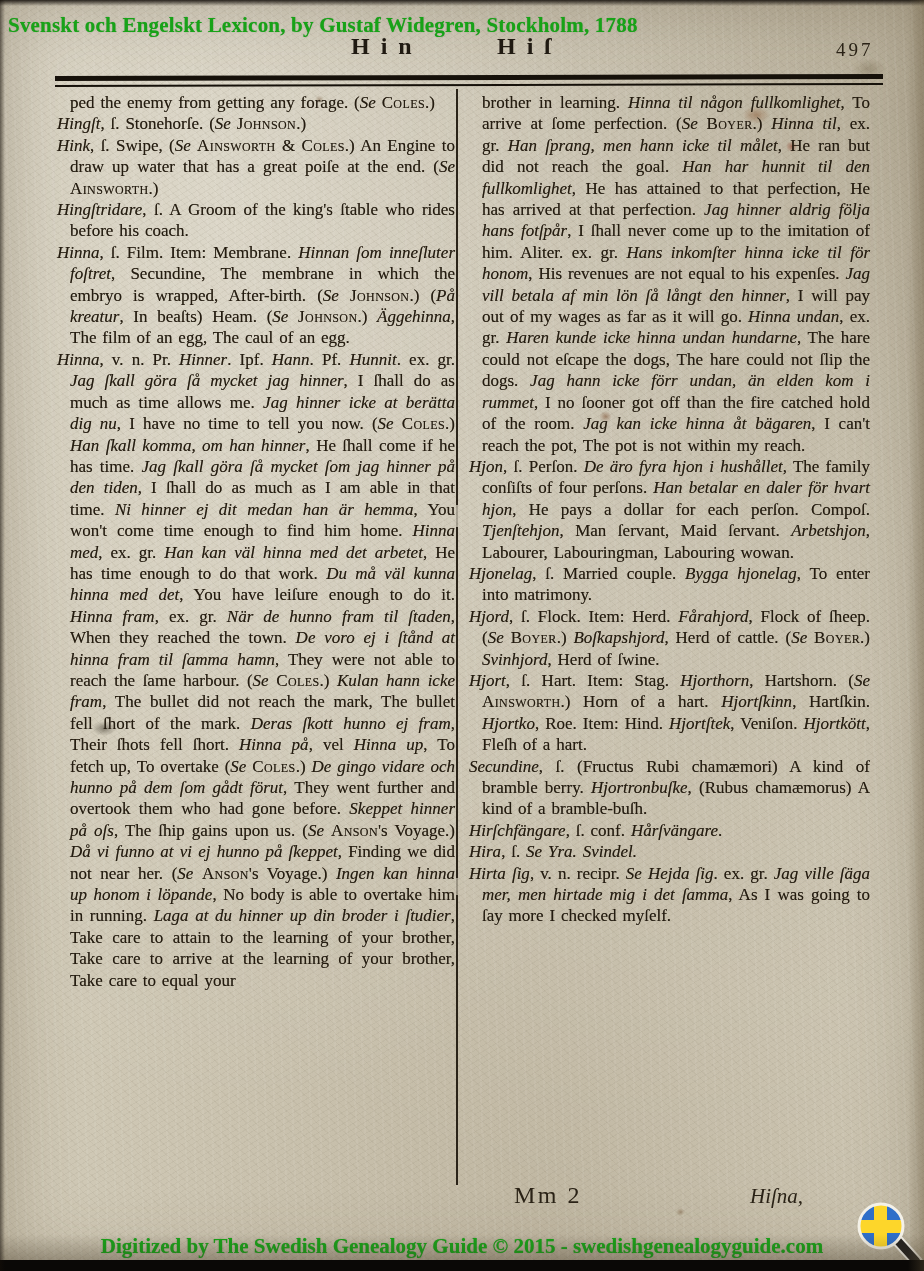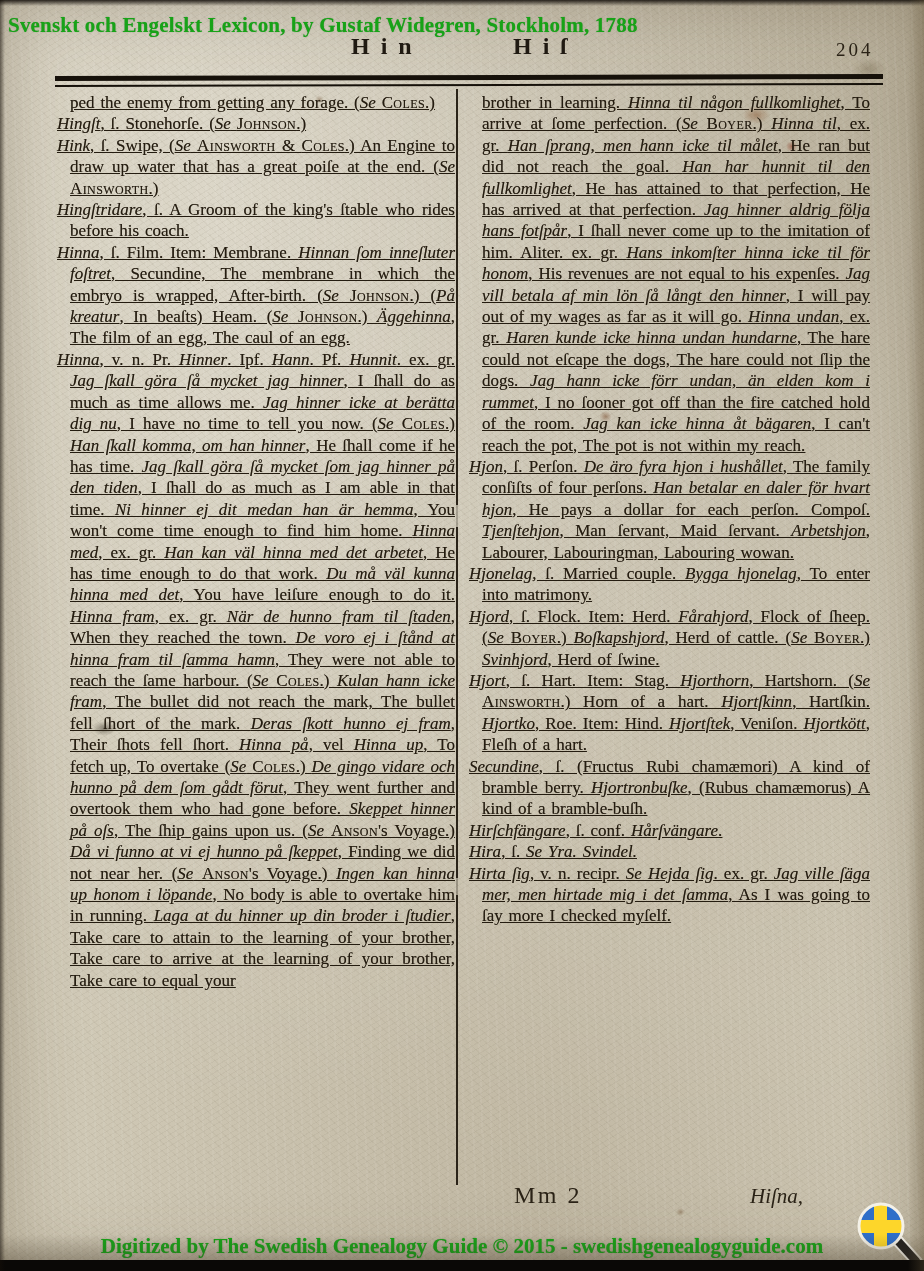--- a/index.html
+++ b/index.html
@@ -46,33 +46,33 @@
   .st7{left:852px;top:58px;width:34px;height:22px;background:radial-gradient(rgba(100,85,58,.32), transparent 70%);}
 
   .top-credit{
     position:absolute;top:5px;left:8px;
     font-weight:bold;font-size:21px;letter-spacing:.2px;
     color:var(--green);text-shadow:0 0 1px rgba(10,90,10,.45);
     font-family:"Liberation Serif",serif;white-space:nowrap;margin-top:8px;
   }
   .rh{position:absolute;top:33px;font-weight:bold;font-size:24px;
     letter-spacing:11px;color:#201a12;margin-left:15px;}
-  .rh1{left:336px;} .rh2{left:498px;}
+  .rh1{left:336px;} .rh2{left:482px;}
   .page-number{position:absolute;top:39px;left:836px;font-size:19px;
     letter-spacing:3px;color:#2a2216;}
   .head-rule{position:absolute;top:75px;left:55px;width:828px;height:4px;
     border-top:5px solid #16110a;border-bottom:2px solid #16110a;
     transform:rotate(-.15deg);}
   .col-divider{position:absolute;left:456px;top:89px;width:2px;height:1096px;
     background:linear-gradient(#2a2318 0 38%, rgba(42,35,24,.25) 38% 40%,
       #2a2318 40% 72%, rgba(42,35,24,.3) 72% 73.5%, #2a2318 73.5% 100%);}
 
   .col{position:absolute;top:92px;color:var(--ink);
     font-size:17px;line-height:21.4px;text-align:justify;
-    word-spacing:1.6px;text-shadow:0 0 .5px rgba(36,28,16,.55);text-decoration:underline;}
+    word-spacing:1.6px;text-shadow:0 0 .5px rgba(36,28,16,.55);}
   .col-left{left:57px;width:398px;}
   .col-right{left:469px;width:401px;}
   .col p{margin:0;padding-left:13px;text-indent:-13px;}
   .col p.cont{text-indent:0;}
   .it{font-style:italic;}
   .sc{font-variant:small-caps;letter-spacing:.4px;}
 
   .signature-mark{position:absolute;left:514px;top:1182px;font-size:24px;
     letter-spacing:2.5px;color:#2a2216;text-align:right;}
   .catchword{position:absolute;left:750px;top:1184px;width:120px;text-align:left;
@@ -95,21 +95,21 @@
   <div class="stain st3"></div>
   <div class="stain st4"></div>
   <div class="stain st5"></div>
   <div class="stain st6"></div>
   <div class="stain st7"></div>
 
   <div class="top-credit">Svenskt och Engelskt Lexicon, by Gustaf Widegren, Stockholm, 1788</div>
 
   <span class="rh rh1">Hin</span>
   <span class="rh rh2">Hiſ</span>
-  <div class="page-number">204</div>
+  <div class="page-number">497</div>
   <div class="head-rule"></div>
 
   <div class="col-divider"></div>
 
   <div class="col col-left" id="colL">
       <p class="cont"><span>ped the enemy from getting any forage. (</span><span class="it">Se</span><span> </span><span class="sc">Coles</span><span>.)</span></p>
       <p><span class="it">Hingſt</span><span>, ſ. Stonehorſe. (</span><span class="it">Se</span><span> </span><span class="sc">Johnson</span><span>.)</span></p>
       <p><span class="it">Hink</span><span>, ſ. Swipe, (</span><span class="it">Se</span><span> </span><span class="sc">Ainsworth</span><span> &amp; </span><span class="sc">Coles</span><span>.) An Engine to draw up water that has a great poiſe at the end. (</span><span class="it">Se</span><span> </span><span class="sc">Ainsworth</span><span>.)</span></p>
       <p><span class="it">Hingſtridare</span><span>, ſ. A Groom of the king's ſtable who rides before his coach.</span></p>
       <p><span class="it">Hinna</span><span>, ſ. Film. Item: Membrane. </span><span class="it">Hinnan ſom inneſluter foſtret</span><span>, Secundine, The membrane in which the embryo is wrapped, After-birth. (</span><span class="it">Se</span><span> </span><span class="sc">Johnson</span><span>.) (</span><span class="it">På kreatur</span><span>, In beaſts) Heam. (</span><span class="it">Se</span><span> </span><span class="sc">Johnson</span><span>.) </span><span class="it">Äggehinna</span><span>, The film of an egg, The caul of an egg.</span></p>

